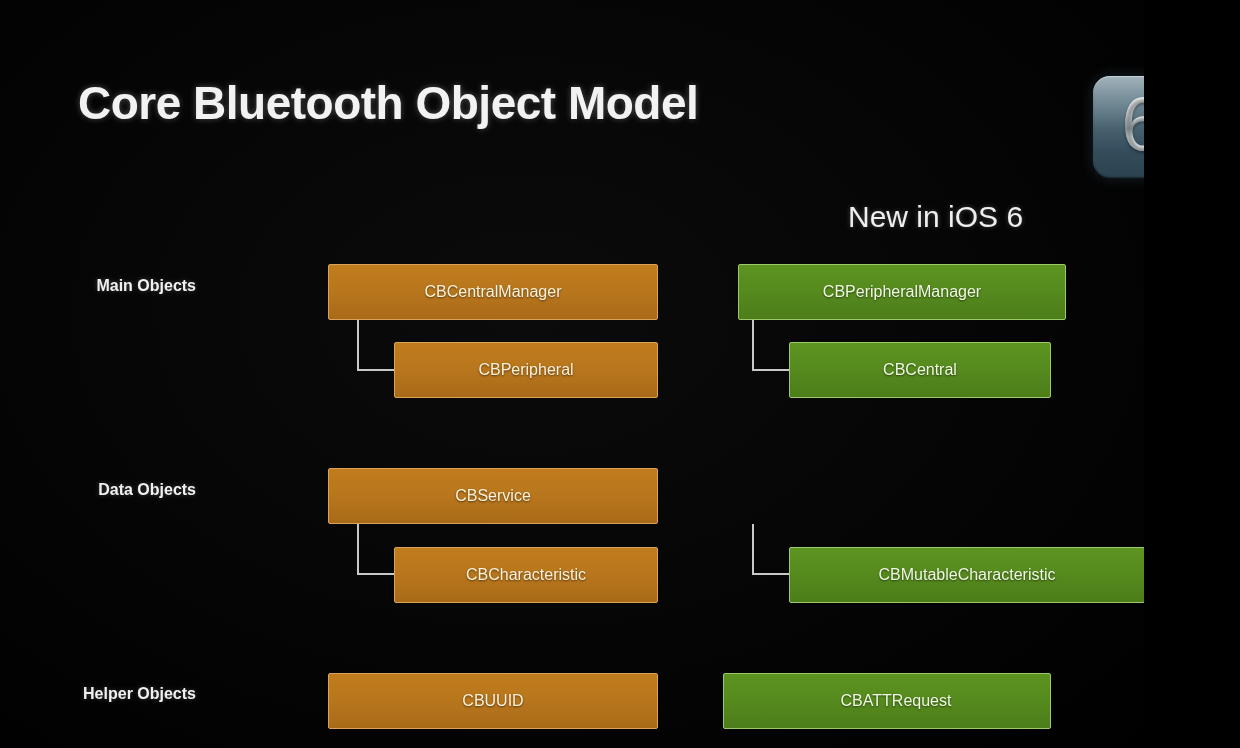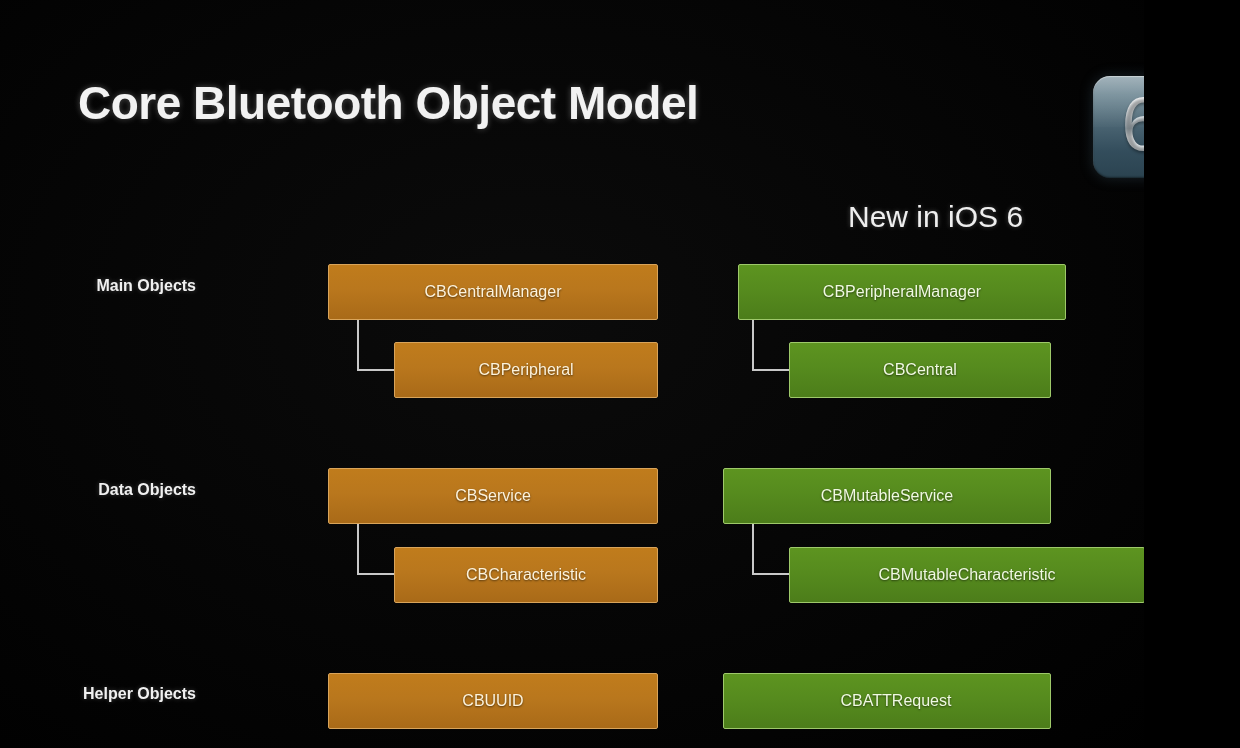--- a/index.html
+++ b/index.html
@@ -180,19 +180,18 @@
   <div class="elbow" id="e-characteristic"></div>
   <div class="elbow" id="e-mutablechar"></div>
 
   <div class="node orange" id="n-cbcentralmanager">CBCentralManager</div>
   <div class="node orange" id="n-cbperipheral">CBPeripheral</div>
   <div class="node green" id="n-cbperipheralmanager">CBPeripheralManager</div>
   <div class="node green" id="n-cbcentral">CBCentral</div>
 
   <div class="node orange" id="n-cbservice">CBService</div>
   <div class="node orange" id="n-cbcharacteristic">CBCharacteristic</div>
-  <div class="node green" id="n-cbmutableservice">CBMutableService</div>
   <div class="node orange" id="n-cbuuid">CBUUID</div>
 
   <div class="node green" id="n-cbmutablecharacteristic">CBMutableCharacteristic</div>
   <div class="node green" id="n-cbattrequest">CBATTRequest</div>
 
 </div>
 
 </body></html>

